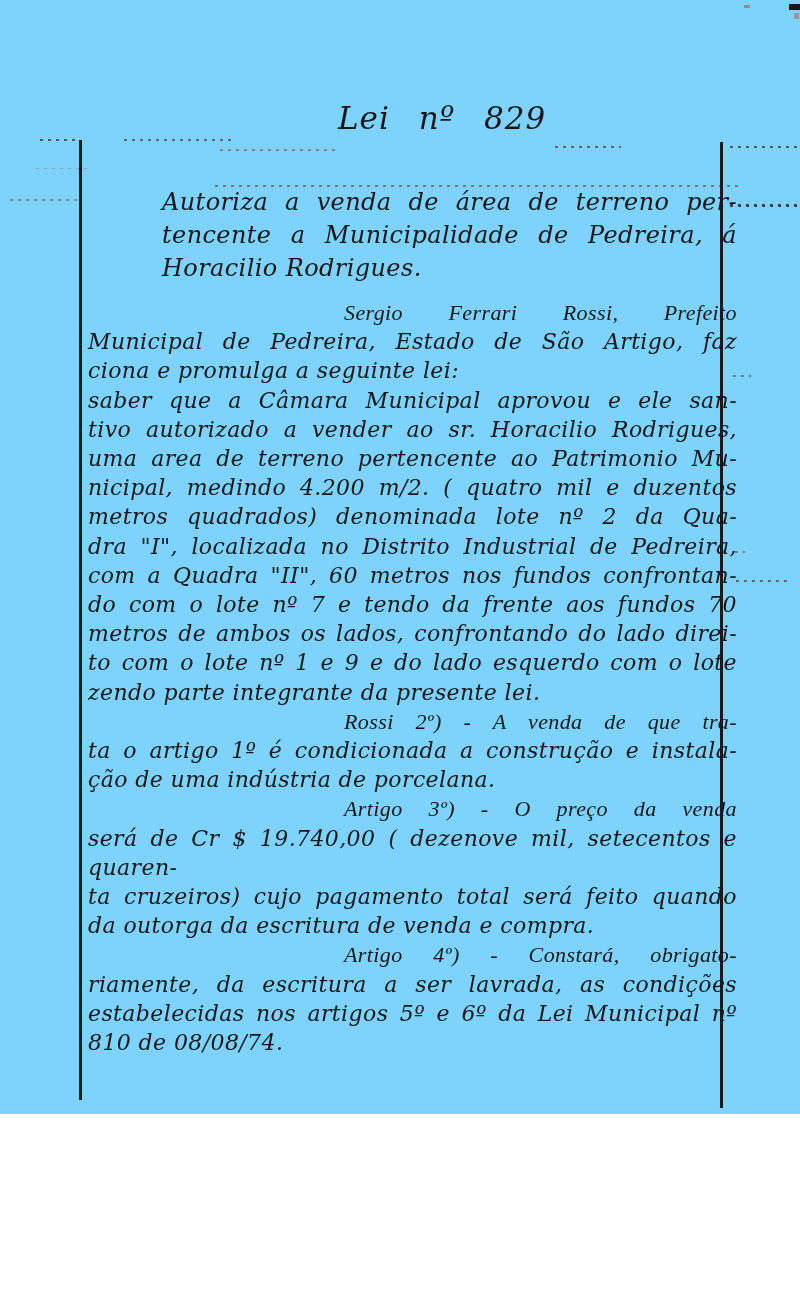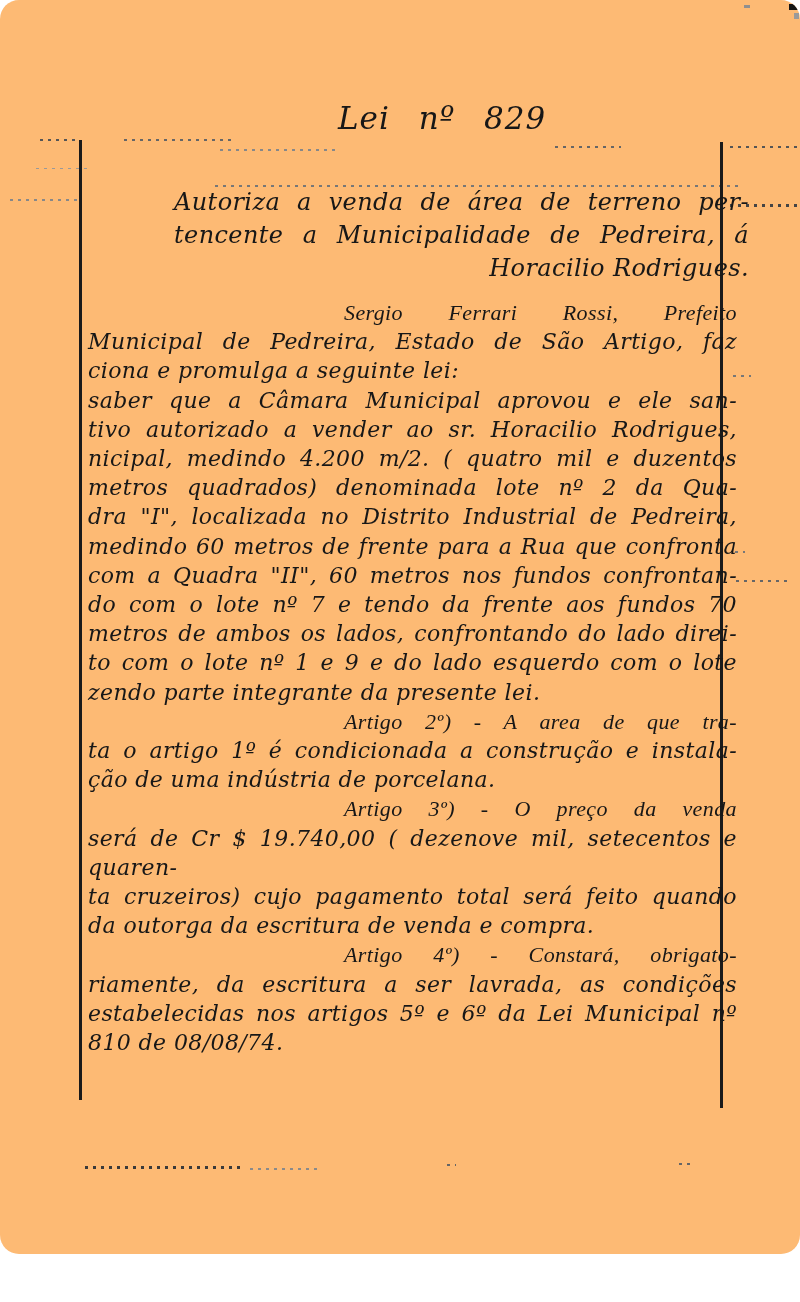--- a/index.html
+++ b/index.html
@@ -1,53 +1,52 @@
 <!DOCTYPE html>
 <html><head>
 <meta charset="utf-8">
 <style>
   html,body{margin:0;padding:0;}
   .page{
     position:relative;
-    width:800px;height:1254px;
-    background:#fdba74;
+    width:800px;height:1114px;
+    background:#7dd3fc;
     overflow:hidden;
     font-family:"DejaVu Serif","Liberation Serif",serif;
     font-style:italic;
     color:#171717;
-    border-radius:19px;
   }
   
   .vline{position:absolute;background:#1a1a1a;}
   .vline.left{left:79px;top:140px;width:3px;height:960px;}
   .vline.right{left:720px;top:142px;width:3px;height:966px;}
   
   .title{
     position:absolute;left:338px;top:100px;margin:0;
     font-size:31px;font-weight:normal;
     word-spacing:18px;letter-spacing:1px;
   }
   
   .ementa{
-    position:absolute;left:174px;top:186px;width:575px;
+    position:absolute;left:162px;top:186px;width:575px;
     font-size:24px;line-height:33px;letter-spacing:0.4px;
   }
   
   .bodytext{
     position:absolute;left:88px;top:298px;width:649px;
     font-size:22px;line-height:29.2px;letter-spacing:0.4px;
   }
   .line{white-space:nowrap;}
   .line.stretch{
     white-space:normal;
     text-align:justify;
     text-align-last:justify;
   }
   .line.indent{padding-left:256px;font-family:Liberation Serif, serif;}
-  .ementa .line{font-size:24px;text-align:right;}
+  .ementa .line{font-size:24px;}
   
   .dots{
     position:absolute;
     background:repeating-linear-gradient(to right,var(--c,#666) 0 3px,transparent 3px 8px);
   }
   .speck{position:absolute;}
 </style>
 </head>
 <body>
 
@@ -80,30 +79,30 @@
       <div class="line stretch">Autoriza a venda de área de terreno per-</div>
       <div class="line stretch">tencente a Municipalidade de Pedreira, á</div>
       <div class="line">Horacilio Rodrigues.</div>
     </div>
   <div class="bodytext" id="bodytext">
       <div class="line indent stretch">Sergio Ferrari Rossi, Prefeito</div>
       <div class="line stretch">Municipal de Pedreira, Estado de São Artigo, faz</div>
       <div class="line">ciona e promulga a seguinte lei:</div>
       <div class="line stretch">saber que a Câmara Municipal aprovou e ele san-</div>
       <div class="line stretch">tivo autorizado a vender ao sr. Horacilio Rodrigues,</div>
+      <div class="line stretch">uma area de terreno pertencente ao Patrimonio Mu-</div>
       <div class="line stretch">nicipal, medindo 4.200 m/2. ( quatro mil e duzentos</div>
       <div class="line stretch">metros quadrados) denominada lote nº 2 da Qua-</div>
       <div class="line stretch">dra "I", localizada no Distrito Industrial de Pedreira,</div>
-      <div class="line stretch">medindo 60 metros de frente para a Rua que confronta</div>
       <div class="line stretch">com a Quadra "II", 60 metros nos fundos confrontan-</div>
       <div class="line stretch">do com o lote nº 7 e tendo da frente aos fundos 70</div>
       <div class="line stretch">metros de ambos os lados, confrontando do lado direi-</div>
       <div class="line stretch">to com o lote nº 1 e 9 e do lado esquerdo com o lote</div>
       <div class="line">zendo parte integrante da presente lei.</div>
-      <div class="line indent stretch">Artigo 2º) - A area de que tra-</div>
+      <div class="line indent stretch">Rossi 2º) - A venda de que tra-</div>
       <div class="line stretch">ta o artigo 1º é condicionada a construção e instala-</div>
       <div class="line">ção de uma indústria de porcelana.</div>
       <div class="line indent stretch">Artigo 3º) - O preço da venda</div>
       <div class="line stretch">será de Cr $ 19.740,00 ( dezenove mil, setecentos e quaren-</div>
       <div class="line stretch">ta cruzeiros) cujo pagamento total será feito quando</div>
       <div class="line">da outorga da escritura de venda e compra.</div>
       <div class="line indent stretch">Artigo 4º) - Constará, obrigato-</div>
       <div class="line stretch">riamente, da escritura a ser lavrada, as condições</div>
       <div class="line stretch">estabelecidas nos artigos 5º e 6º da Lei Municipal nº</div>
       <div class="line">810 de 08/08/74.</div>

